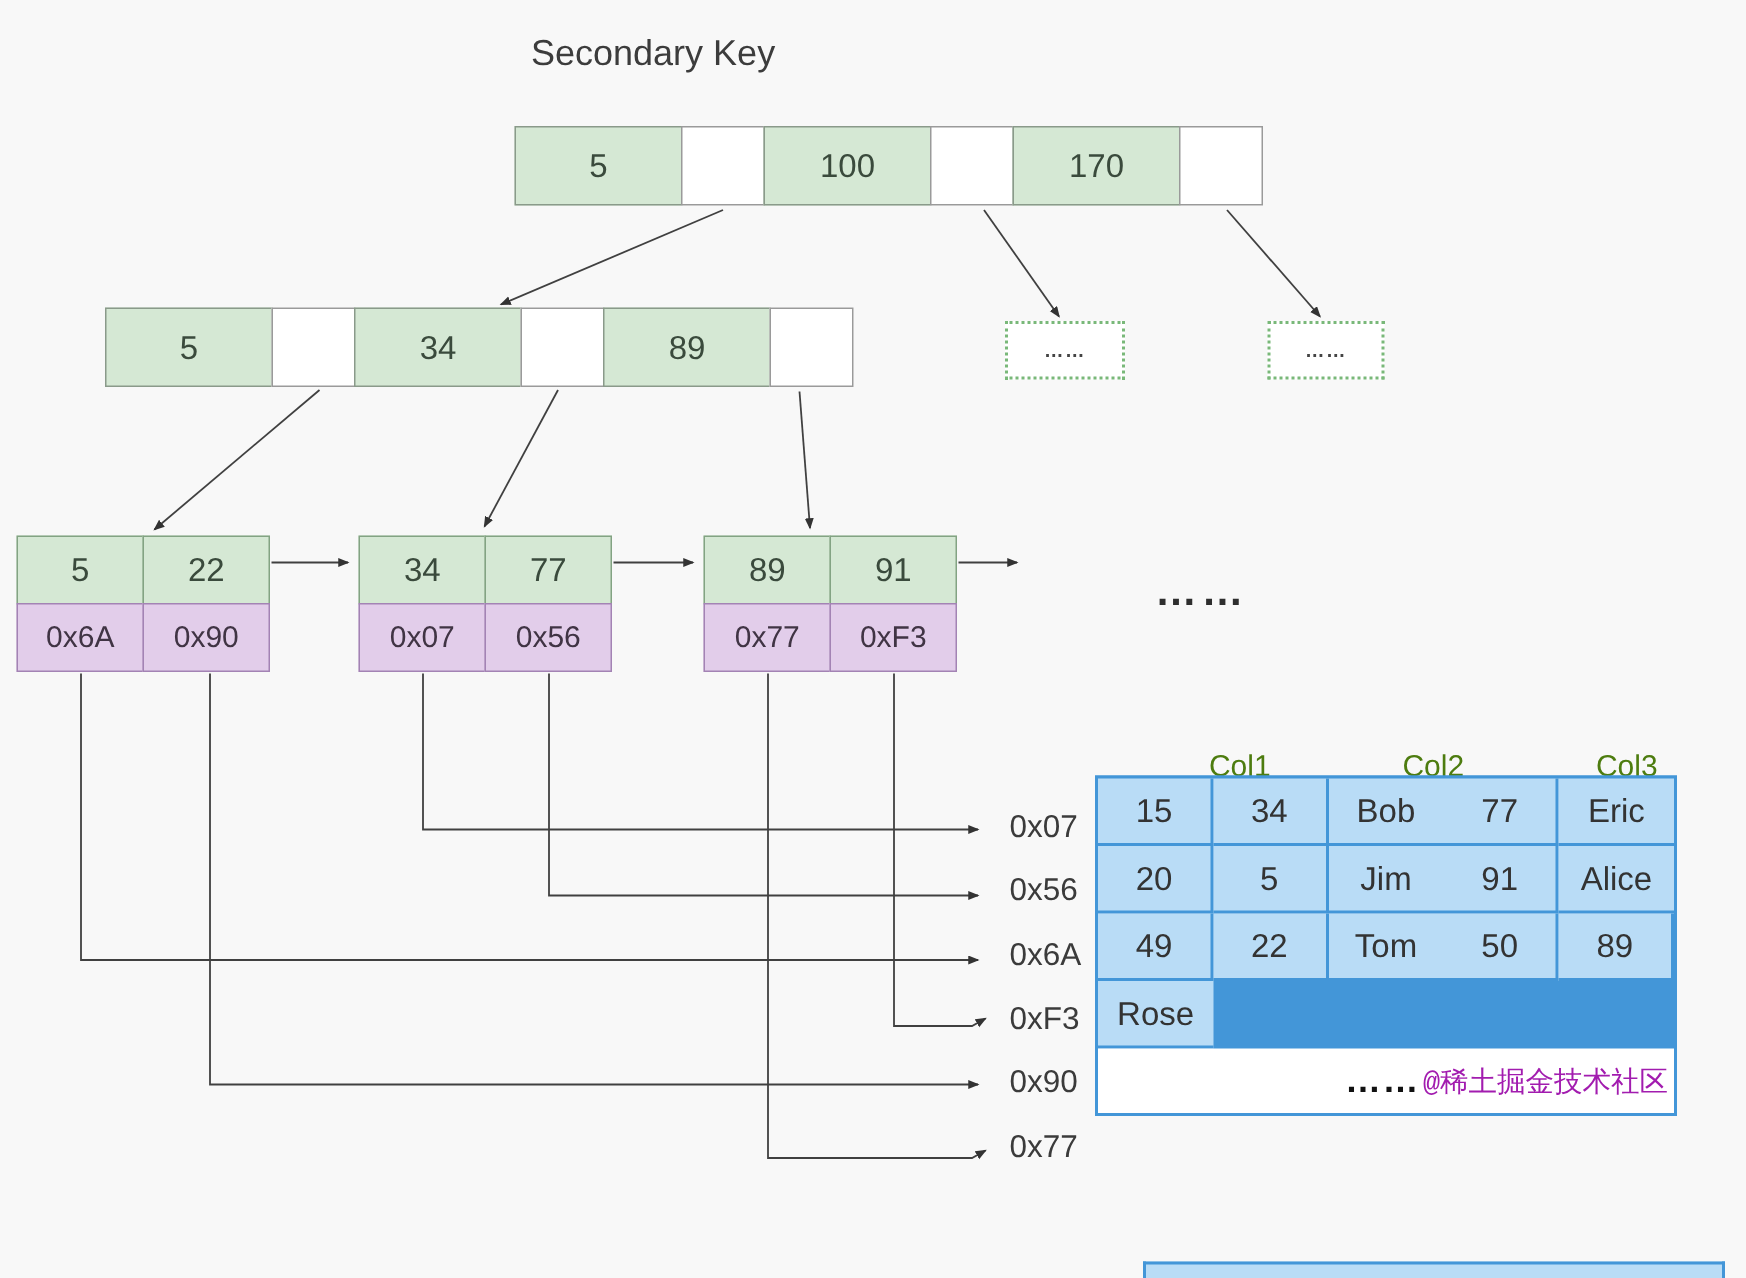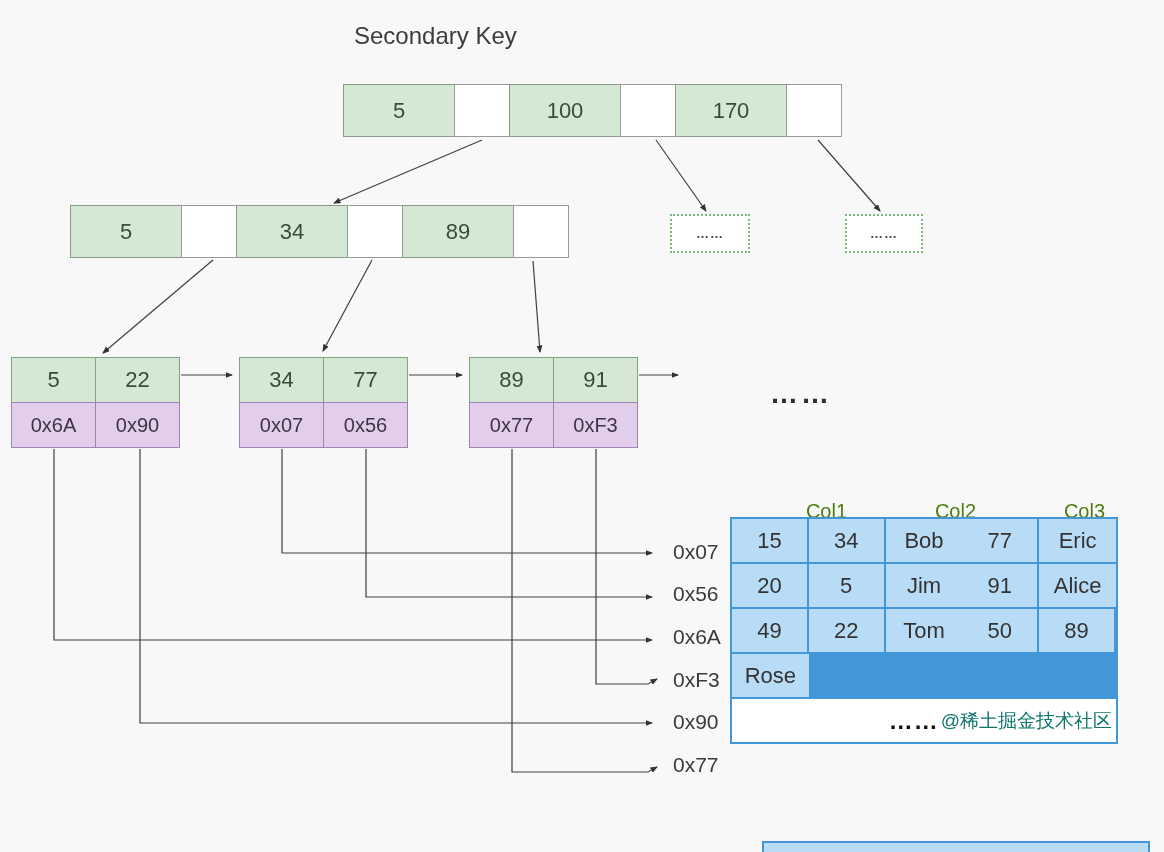--- a/index.html
+++ b/index.html
@@ -43,21 +43,21 @@
   .data-table{left:730px;top:517px;width:388px;box-sizing:border-box;
     border:2px solid #4396d8;background:#4396d8;display:grid;
     grid-template-columns:1fr 1fr 1fr 1fr 1fr;text-align:center;}
   .t-cell{box-sizing:border-box;height:45px;background:#b9dcf6;
     display:flex;align-items:center;justify-content:center;
     font-size:22px;color:#333;border-right:2px solid #4396d8;border-bottom:2px solid #4396d8;}
   .t-cell.last-col{border-right:none;}
   .t-ellipsis-row{grid-column:1/-1;height:43px;background:#ffffff;
     display:flex;align-items:center;justify-content:flex-end;padding-right:4px;box-sizing:border-box;}
   .t-ellipsis-row .dots{font-size:24px;font-weight:bold;color:#111;line-height:0;letter-spacing:1px;}
-  .t-ellipsis-row .mark{font-size:19px;color:#0f766e;margin-left:2px;white-space:nowrap;}
+  .t-ellipsis-row .mark{font-size:19px;color:#a21caf;margin-left:2px;white-space:nowrap;font-family:Liberation Mono, monospace;}
   .tbl-tail{left:762px;top:841px;width:388px;height:11px;box-sizing:border-box;
     background:#b9dcf6;border:2px solid #4396d8;border-bottom:none;}
   svg.overlay{position:absolute;left:0;top:0;pointer-events:none;}
 </style>
 </head>
 <body>
 
 <div class="abs title">Secondary Key</div>
 
 <div class="abs node-row" style="left:343px;top:84px;">

